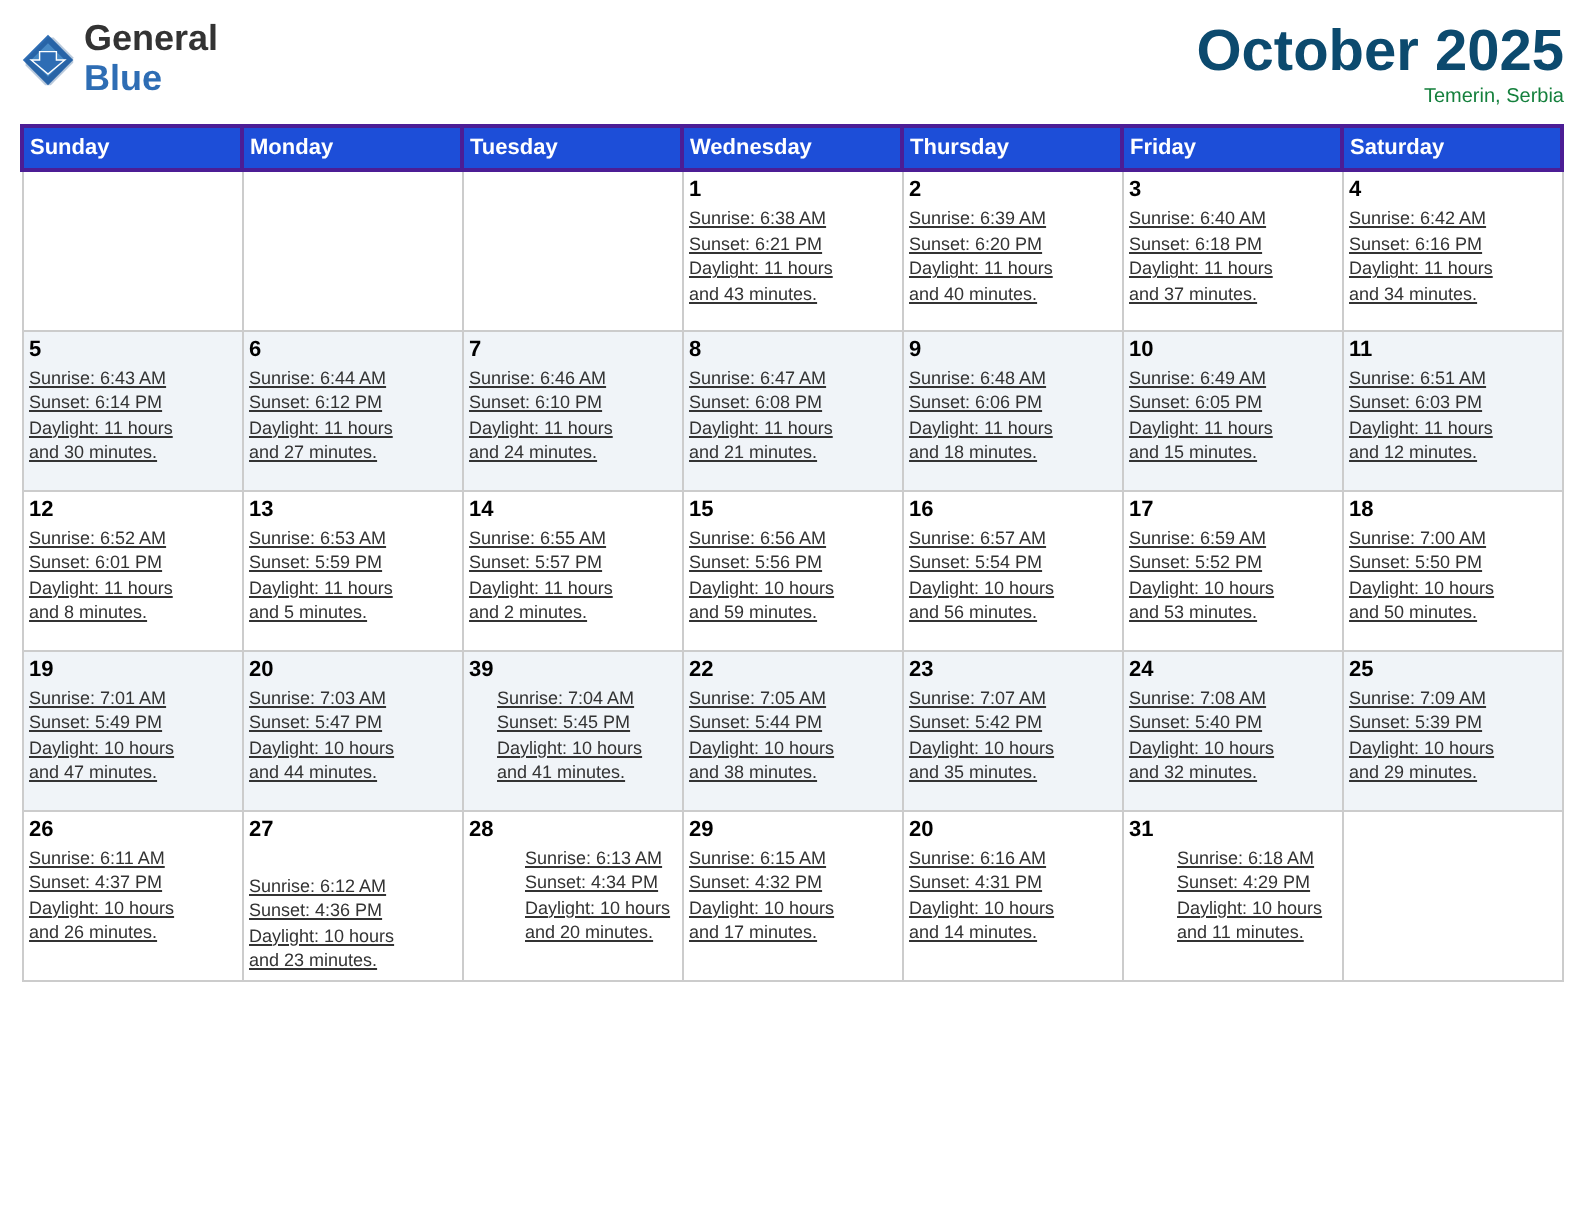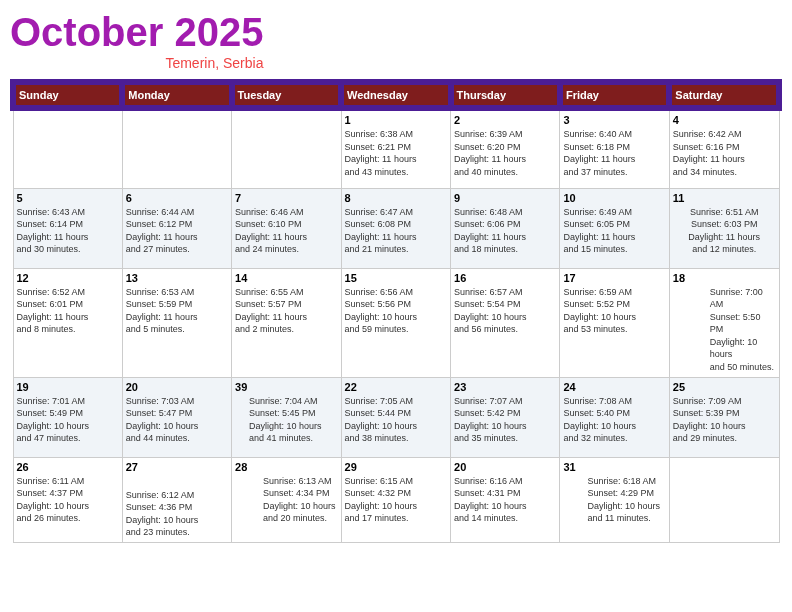--- a/index.html
+++ b/index.html
@@ -43,74 +43,89 @@
     }
     .logo-icon {
       width: 28px;
       height: 28px;
       margin-right: 4px;
     }
     .title-block {
       text-align: right;
     }
     .month-title {
-      font-size: 40px;
+      font-size: 29px;
       font-weight: bold;
-      color: #a21caf;
+      color: #0c4a6e;
     }
     .location {
-      font-size: 14px;
-      color: #ef4444;
+      font-size: 10px;
+      color: #15803d;
     }
     .calendar {
       width: 100%;
       border-collapse: collapse;
       font-size: 9.5px;
     }
     .calendar th {
-      background: #7f1d1d;
+      background: #1d4ed8;
       color: #fff;
       padding: 4px 3px;
       text-align: left;
       font-size: 11px;
-      border: 6px solid #4c1d95;
+      border: 2px solid #4c1d95;
     }
     .calendar td {
       border: 1px solid #ccc;
       vertical-align: top;
       padding: 3px;
       width: 110px;
       height: 80px;
     }
     .day-num {
       font-weight: bold;
       font-size: 11px;
       display: block;
       margin-bottom: 2px;
     }
     .day-info {
       font-size: 9px;
       color: #333;
       line-height: 1.4;
+      text-decoration: underline;
     }
     .empty-cell {
       background: #f9f9f9;
     }
     .row-shaded td {
       background: #f0f4f8;
     }
     .row-white td {
       background: #fff;
     }
   </style>
 </head>
 <body>
 
 <div class="page">
   <div class="header">
+    <div class="logo">
+      <svg class="logo-icon" viewBox="0 0 40 40">
+        <polygon points="20,2 38,20 20,38 2,20" fill="#2e6db4"></polygon>
+        <polygon points="20,8 32,20 20,32 8,20" fill="#5ba3e0"></polygon>
+        <polygon points="24,4 38,18 38,22 22,38 18,38 4,24 4,20 20,4" fill="#1a4e8a" opacity="0.3"></polygon>
+
+        <polygon points="14,14 26,14 26,20 32,20 20,30 8,20 14,20" fill="#2e6db4"></polygon>
+        <polygon points="14,14 26,14 26,20 32,20 20,30 8,20 14,20" fill="none" stroke="white" stroke-width="1"></polygon>
+      </svg>
+      <div class="logo-text">
+        <span class="logo-general">General</span>
+        <span class="logo-blue">Blue</span>
+      </div>
+    </div>
     <div class="title-block">
       <div class="month-title">October 2025</div>
       <div class="location">Temerin, Serbia</div>
     </div>
   </div>
 
   <table class="calendar">
     <thead>
       <tr>
         <th>Sunday</th>
@@ -194,21 +209,21 @@
           </td>
           <td>
             <span class="day-num">10</span>
             <div class="day-info" style="white-space: pre-line;">Sunrise: 6:49 AM
 Sunset: 6:05 PM
 Daylight: 11 hours
 and 15 minutes.</div>
           </td>
           <td>
             <span class="day-num">11</span>
-            <div class="day-info" style="white-space: pre-line; text-align: center;">Sunrise: 6:51 AM
+            <div class="day-info" style="white-space: pre-line;">Sunrise: 6:51 AM
 Sunset: 6:03 PM
 Daylight: 11 hours
 and 12 minutes.</div>
           </td>
         </tr>
         <tr class="row-white">
           <td>
             <span class="day-num">12</span>
             <div class="day-info" style="white-space: pre-line;">Sunrise: 6:52 AM
 Sunset: 6:01 PM
@@ -245,21 +260,21 @@
           </td>
           <td>
             <span class="day-num">17</span>
             <div class="day-info" style="white-space: pre-line;">Sunrise: 6:59 AM
 Sunset: 5:52 PM
 Daylight: 10 hours
 and 53 minutes.</div>
           </td>
           <td>
             <span class="day-num">18</span>
-            <div class="day-info" style="white-space: pre-line; margin-left: 37px;">Sunrise: 7:00 AM
+            <div class="day-info" style="white-space: pre-line;">Sunrise: 7:00 AM
 Sunset: 5:50 PM
 Daylight: 10 hours
 and 50 minutes.</div>
           </td>
         </tr>
         <tr class="row-shaded">
           <td>
             <span class="day-num">19</span>
             <div class="day-info" style="white-space: pre-line;">Sunrise: 7:01 AM
 Sunset: 5:49 PM

